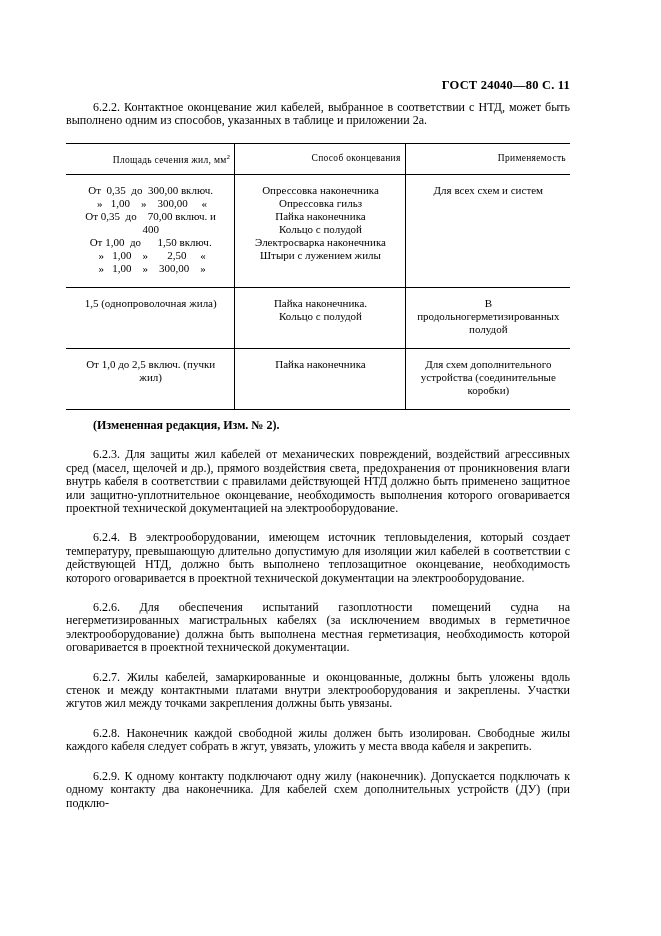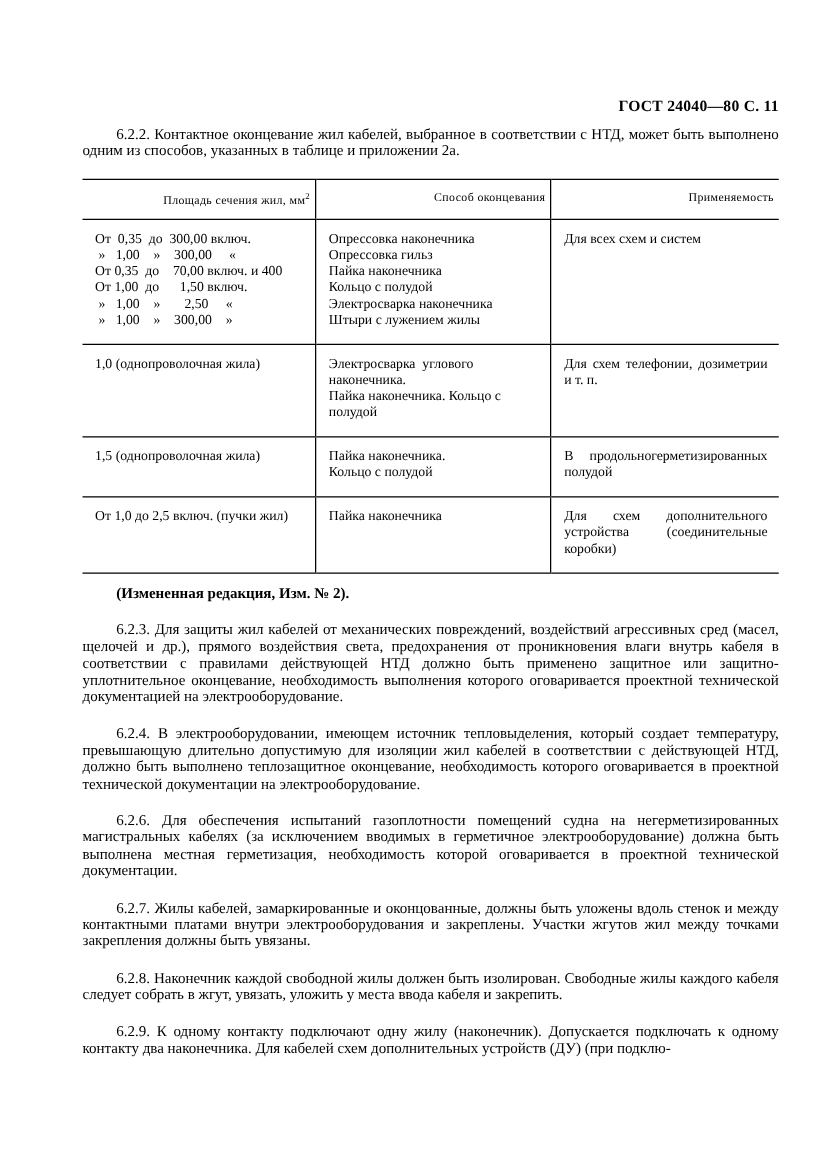--- a/index.html
+++ b/index.html
@@ -7,21 +7,21 @@
   body {
     background: #ffffff;
     font-family: "Liberation Serif", "DejaVu Serif", serif;
     color: #000;
   }
   .page {
     position: relative;
     width: 661px;
     height: 936px;
     background: #ffffff;
-    padding: 78px 38px 30px 66px;
+    padding: 78px 91px 30px 66px;
     overflow: hidden;
   }
   .doc-header {
     text-align: right;
     font-weight: bold;
     font-size: 12.5px;
     line-height: 14px;
     margin-bottom: 9px;
     letter-spacing: 0.2px;
   }
@@ -54,20 +54,21 @@
     line-height: 11px;
     text-align: right;
     vertical-align: middle;
     padding: 8px 4px;
     letter-spacing: 0.3px;
   }
   table.spec-table td {
     border-bottom: 1px solid #000;
     vertical-align: top;
     padding: 9px 9px 12px 10px;
+    text-align: center;
   }
   table.spec-table th + th,
   table.spec-table td + td { border-left: 1px solid #000; }
   td.pre { white-space: pre-wrap; }
   td.just { text-align: justify; padding-left: 11px; padding-right: 11px; }
   td.vmid { vertical-align: middle; }
   sup { font-size: 7px; }
   .para + .para { margin-top: 16px; }
 </style>
 </head>
@@ -102,26 +103,20 @@
  »   1,00    »    300,00    »</td>
         <td class="pre">Опрессовка наконечника
 Опрессовка гильз
 Пайка наконечника
 Кольцо с полудой
 Электросварка наконечника
 Штыри с лужением жилы</td>
         <td class="just vmid">Для всех схем и систем</td>
       </tr>
       <tr>
-        <td class="pre">1,0 (однопроволочная жила)</td>
-        <td class="pre">Электросварка  углового  наконечника.
-Пайка наконечника. Кольцо с полудой</td>
-        <td class="just">Для схем телефонии, дозиметрии и т. п.</td>
-      </tr>
-      <tr>
         <td class="pre">1,5 (однопроволочная жила)</td>
         <td class="pre">Пайка наконечника.
 Кольцо с полудой</td>
         <td class="just">В продольногерметизированных полудой</td>
       </tr>
       <tr>
         <td class="pre">От 1,0 до 2,5 включ. (пучки жил)</td>
         <td class="pre">Пайка наконечника</td>
         <td class="just">Для схем дополнительного устройства (соединительные коробки)</td>
       </tr>

